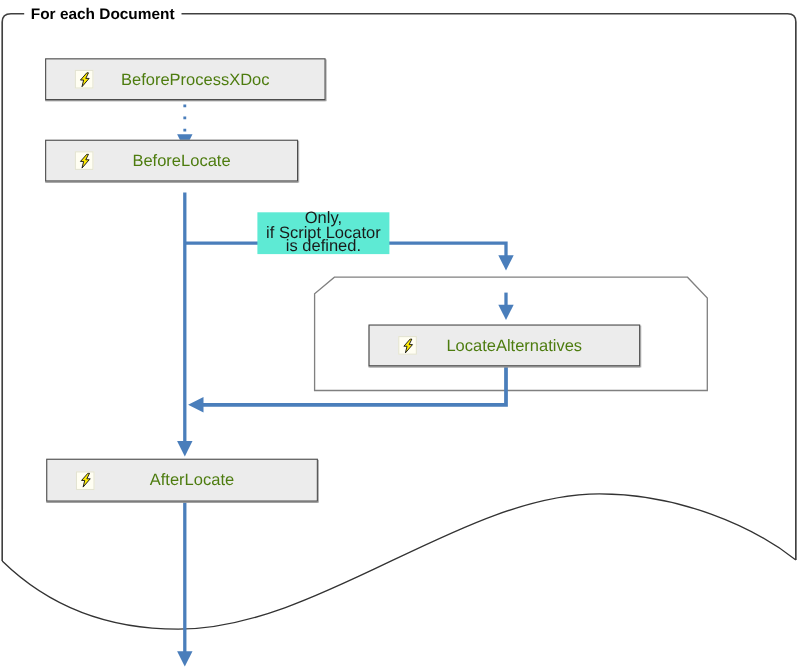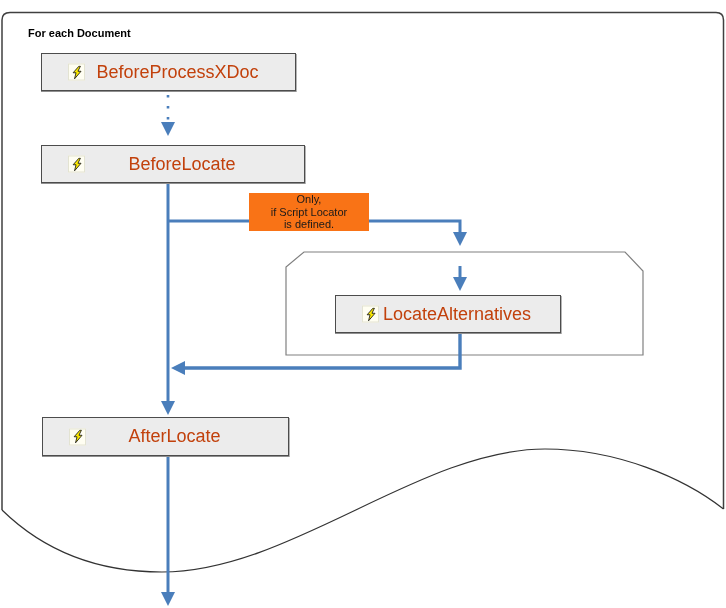--- a/index.html
+++ b/index.html
@@ -5,35 +5,35 @@
   html,body{margin:0;padding:0;background:#fff;}
   #canvas{
     position:relative;width:726px;height:608px;background:#ffffff;overflow:hidden;
     font-family:"Liberation Sans", sans-serif;
   }
   #connector-layer{position:absolute;left:0;top:0;width:726px;height:608px;}
   .node{
     position:absolute;height:38px;background:#ececec;
     border:1px solid #4c4c4c;box-shadow:0 1px 0 #8f8f8f,1px 1px 0 #b5b5b5;
     display:flex;align-items:center;justify-content:center;
-    font-size:18px;color:#c2410c;box-sizing:border-box;
+    font-size:15px;color:#4d7c0f;box-sizing:border-box;
   }
   .node .icon{
     position:absolute;left:26px;top:50%;transform:translateY(-50%);
     width:17px;height:17px;background:#fffef2;border:1px solid #e3e3d2;
     display:flex;align-items:center;justify-content:center;box-sizing:border-box;
   }
   .node .nlabel{padding-left:18px;}
   .loop-label{
     position:absolute;background:#ffffff;padding:0 6px;white-space:nowrap;
-    font-weight:bold;font-size:11px;color:#000;line-height:17px;margin-top:21px;
+    font-weight:bold;font-size:14px;color:#000;line-height:17px;
   }
   .note{
-    position:absolute;left:249px;top:193px;width:120px;background:#f97316;
-    font-size:11px;line-height:12.5px;text-align:center;color:#1a1a1a;
+    position:absolute;left:234px;top:193px;width:120px;background:#5eead4;
+    font-size:15px;line-height:12.5px;text-align:center;color:#1a1a1a;
   }
   .note span{display:block;}
 </style>
 </head>
 <body>
 
 <div id="canvas">
 
   <svg id="connector-layer" viewBox="0 0 726 608" xmlns="http://www.w3.org/2000/svg">
 
@@ -66,37 +66,37 @@
 
   <div class="node" style="left:41px;top:53px;width:255px;">
     <span class="icon">
       <svg width="14" height="14" viewBox="0 0 16 16">
         <path d="M10.2 0.8 L3.6 8.3 L6.9 8.3 L5.2 15.2 L12.6 6.6 L9.1 6.6 L11.9 0.8 Z" fill="#ffec00" stroke="#1a1a1a" stroke-width="1" stroke-linejoin="round"></path>
       </svg>
     </span>
     <span class="nlabel">BeforeProcessXDoc</span>
   </div>
 
-  <div class="node" style="left:41px;top:145px;width:264px;">
+  <div class="node" style="left:41px;top:127px;width:230px;">
     <span class="icon">
       <svg width="14" height="14" viewBox="0 0 16 16">
         <path d="M10.2 0.8 L3.6 8.3 L6.9 8.3 L5.2 15.2 L12.6 6.6 L9.1 6.6 L11.9 0.8 Z" fill="#ffec00" stroke="#1a1a1a" stroke-width="1" stroke-linejoin="round"></path>
       </svg>
     </span>
     <span class="nlabel">BeforeLocate</span>
   </div>
 
   <div class="note">
     <span>Only,</span>
     <span>if Script Locator</span>
     <span>is defined.</span>
   </div>
 
 
-  <div class="node" style="left:335px;top:295px;width:226px;">
+  <div class="node" style="left:335px;top:295px;width:247px;">
     <span class="icon">
       <svg width="14" height="14" viewBox="0 0 16 16">
         <path d="M10.2 0.8 L3.6 8.3 L6.9 8.3 L5.2 15.2 L12.6 6.6 L9.1 6.6 L11.9 0.8 Z" fill="#ffec00" stroke="#1a1a1a" stroke-width="1" stroke-linejoin="round"></path>
       </svg>
     </span>
     <span class="nlabel">LocateAlternatives</span>
   </div>
 
   <div class="node" style="left:42px;top:417px;width:247px;height:39px;text-align:center;">
     <span class="icon">

